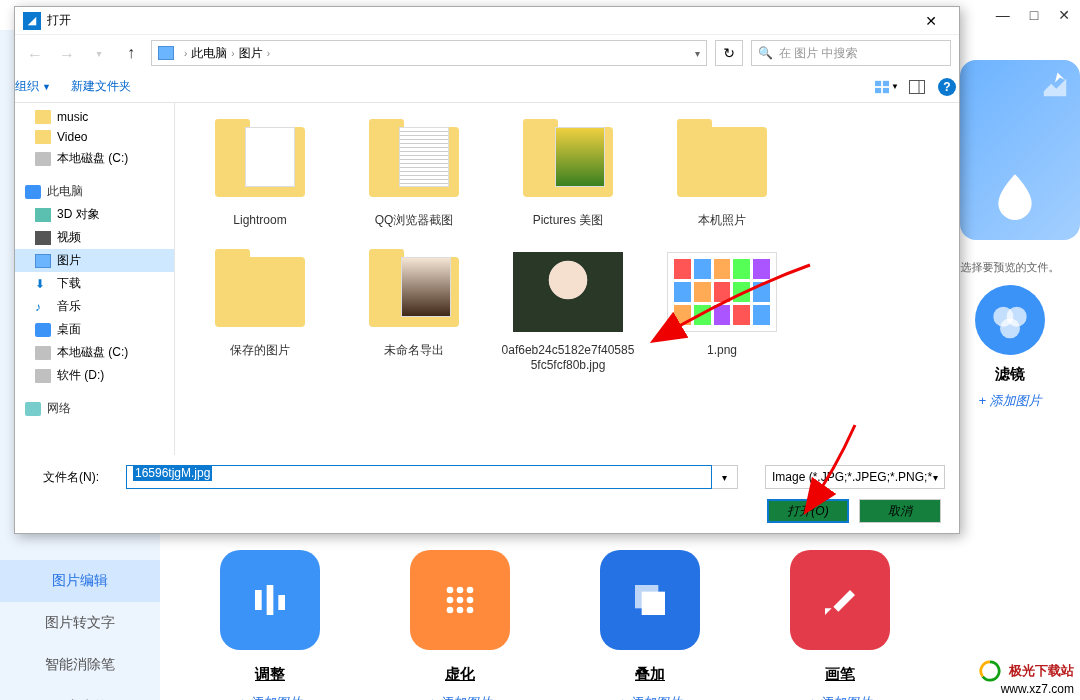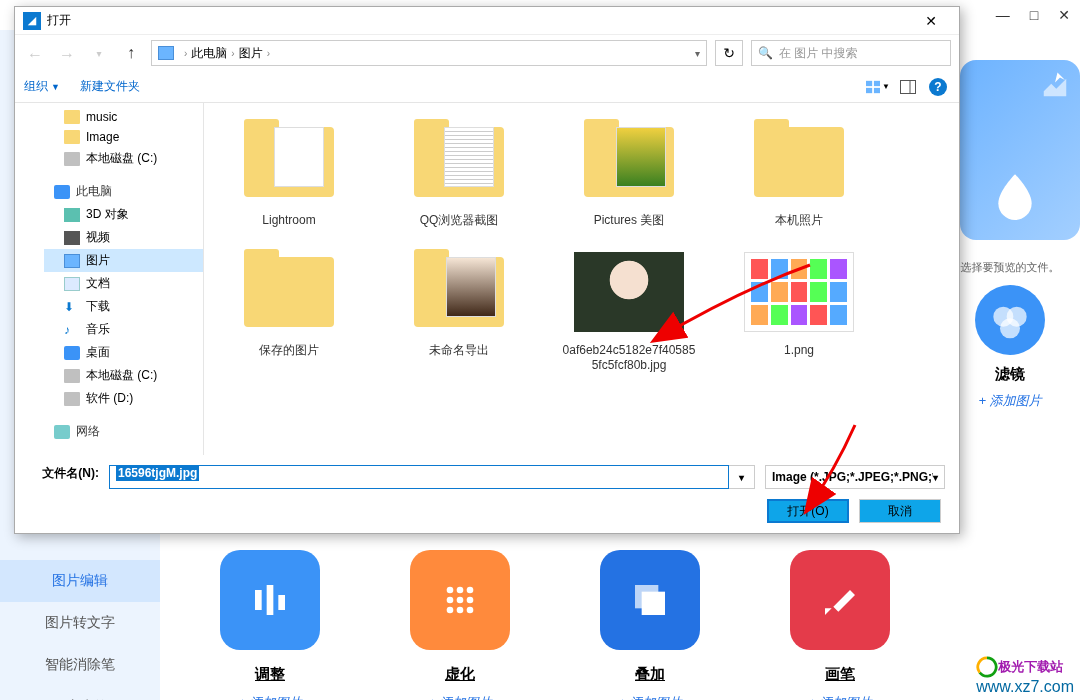--- a/index.html
+++ b/index.html
@@ -36,67 +36,67 @@
 
 .dlg-nav { height: 36px; display: flex; align-items: center; padding: 0 8px; gap: 8px; }
 .nav-btn { width: 24px; height: 24px; display: flex; align-items: center; justify-content: center; color: #ccc; font-size: 16px; }
 .nav-btn.enabled { color: #333; cursor: pointer; }
 .address-bar { flex: 1; height: 26px; border: 1px solid #ccc; display: flex; align-items: center; padding: 0 6px; font-size: 12px; }
 .address-bar .crumb-icon { width: 16px; height: 14px; background: #6bb5ff; margin-right: 6px; border: 1px solid #4a8fd8; }
 .address-bar .sep { margin: 0 4px; color: #888; font-size: 10px; }
 .refresh-btn { width: 28px; height: 26px; border: 1px solid #ccc; display: flex; align-items: center; justify-content: center; font-size: 14px; cursor: pointer; }
 .search-box { width: 200px; height: 26px; border: 1px solid #ccc; display: flex; align-items: center; padding: 0 6px; font-size: 12px; color: #999; gap: 6px; }
 
-.dlg-toolbar { height: 32px; border-bottom: 1px solid #e5e5e5; display: flex; align-items: center; padding: 0 9px; font-size: 12px; }
+.dlg-toolbar { height: 32px; border-bottom: 1px solid #e5e5e5; display: flex; align-items: center; padding: 0 0; font-size: 12px; }
 .tb-item { color: #0066cc; cursor: pointer; margin-right: 20px; display: flex; align-items: center; gap: 3px; }
 .tb-spacer { flex: 1; }
 .tb-icon-btn { width: 24px; height: 24px; display: flex; align-items: center; justify-content: center; margin-left: 6px; cursor: pointer; }
 .help-icon { width: 18px; height: 18px; border-radius: 50%; background: #0b79d0; color: #fff; display: flex; align-items: center; justify-content: center; font-size: 12px; font-weight: bold; }
 
-.dlg-body { flex: 1; display: flex; overflow: hidden; padding-left: 29px; }
+.dlg-body { flex: 1; display: flex; overflow: hidden; }
 .tree { width: 160px; border-right: 1px solid #e5e5e5; overflow-y: auto; font-size: 12px; padding: 4px 0; }
 .tree-item { padding: 3px 6px 3px 20px; display: flex; align-items: center; gap: 6px; cursor: pointer; white-space: nowrap; }
 .tree-item.selected { background: #cde8ff; }
 .tree-item .ti-icon { width: 16px; height: 14px; flex-shrink: 0; }
 .tree-item.header { padding-left: 10px; font-weight: normal; color: #333; }
 .ico-folder { background: #f8d775; border-radius: 1px; }
 .ico-disk { background: #c0c0c0; border-radius: 1px; }
 .ico-monitor { background: #3b93f7; border-radius: 2px; }
 .ico-pictures { background: #6bb5ff; border: 1px solid #4a8fd8; }
 .ico-doc { background: #dceaff; border: 1px solid #9cc; }
 .ico-net { background: #7cc; border-radius: 2px; }
 
-.file-grid { flex: 1; padding: 10px; display: flex; flex-wrap: wrap; align-content: flex-start; gap: 10px 20px; overflow-y: auto; position: relative; }
+.file-grid { flex: 1; padding: 10px; display: flex; flex-wrap: wrap; align-content: flex-start; gap: 10px 4px; overflow-y: auto; position: relative; }
 .file-item { width: 150px; text-align: center; cursor: pointer; padding: 4px; }
 .file-thumb { width: 110px; height: 90px; margin: 0 auto 6px; display: flex; align-items: center; justify-content: center; position: relative; }
 .folder-shape { width: 90px; height: 70px; background: #f8d775; border-radius: 4px; position: relative; }
 .folder-shape::before { content: ""; position: absolute; top: -8px; left: 0; width: 35px; height: 12px; background: #f8d775; border-radius: 3px 3px 0 0; }
 .folder-overlay { position: absolute; right: 20px; top: 10px; width: 50px; height: 60px; background: #fff; border: 1px solid #ddd; }
 .img-thumb { width: 110px; height: 80px; background: #888; }
 .file-name { font-size: 12px; color: #333; word-break: break-all; line-height: 1.3; }
 
 .dlg-footer { padding: 10px 14px; display: flex; flex-direction: column; gap: 10px; }
-.fn-row { display: flex; gap: 10px; font-weight: bold; }
+.fn-row { display: flex; align-items: center; gap: 27px; }
 .fn-label { font-size: 12px; width: 70px; text-align: right; }
 .fn-input { flex: 1; height: 24px; border: 1px solid #0b79d0; padding: 0 6px; font-size: 12px; }
 .fn-input .selected-text { background: #0b79d0; color: #fff; padding: 1px 2px; }
 .fn-dropdown { width: 26px; height: 24px; border: 1px solid #ccc; border-left: none; display: flex; align-items: center; justify-content: center; font-size: 10px; cursor: pointer; }
 .filter-select { width: 180px; height: 24px; border: 1px solid #ccc; font-size: 12px; padding: 0 6px; display: flex; align-items: center; justify-content: space-between; cursor: pointer; }
 .btn-row { display: flex; justify-content: flex-end; gap: 10px; padding-right: 4px; }
-.dlg-btn { width: 82px; height: 24px; border: 1px solid #ccc; background: #0ea5e9; font-size: 12px; cursor: pointer; display: flex; align-items: center; justify-content: center; }
+.dlg-btn { width: 82px; height: 24px; border: 1px solid #ccc; background: #15803d; font-size: 12px; cursor: pointer; display: flex; align-items: center; justify-content: center; font-style: italic; }
 .dlg-btn.primary { border: 2px solid #0b79d0; }
 
 
 .arrow { position: absolute; pointer-events: none; z-index: 100; }
 .arrow svg { overflow: visible; }
 
 
 .watermark { position: absolute; right: 6px; bottom: 4px; font-size: 13px; }
-.watermark .wm1 { color: #a21caf; font-weight: bold; display: flex; align-items: center; gap: 0; text-align: right; }
-.watermark .wm2 { color: #0369a1; font-size: 16px; text-align: right; }
+.watermark .wm1 { color: #b91c1c; font-weight: bold; display: flex; align-items: center; gap: 8px; text-align: right; }
+.watermark .wm2 { color: #000000; font-size: 12px; text-align: right; }
 </style>
 </head>
 <body>
 
 <div class="bg-app">
   <div class="bg-titlebar">
     <span>—</span>
     <span>□</span>
     <span>✕</span>
   </div>
@@ -239,21 +239,21 @@
   </div>
 
   <div class="dlg-body">
     <div class="tree">
       <div class="tree-item">
           <div class="ti-icon ico-folder"></div>
           <span>music</span>
         </div>
       <div class="tree-item">
           <div class="ti-icon ico-folder"></div>
-          <span>Image</span>
+          <span>Video</span>
         </div>
       <div class="tree-item">
           <div class="ti-icon ico-disk"></div>
           <span>本地磁盘 (C:)</span>
         </div>
       <div style="height:10px"></div>
       <div class="tree-item header">
           <div class="ti-icon ico-monitor"></div>
           <span>此电脑</span>
         </div>
@@ -261,24 +261,20 @@
           <div class="ti-icon" style="background:#5bc0b0"></div>
           <span>3D 对象</span>
         </div>
       <div class="tree-item">
           <div class="ti-icon" style="background:#555"></div>
           <span>视频</span>
         </div>
       <div class="tree-item selected">
           <div class="ti-icon ico-pictures"></div>
           <span>图片</span>
-        </div>
-      <div class="tree-item">
-          <div class="ti-icon ico-doc"></div>
-          <span>文档</span>
         </div>
       <div class="tree-item">
           <div class="ti-icon" style="color:#0b79d0">⬇</div>
           <span>下载</span>
         </div>
       <div class="tree-item">
           <div class="ti-icon" style="color:#0b79d0">♪</div>
           <span>音乐</span>
         </div>
       <div class="tree-item">

